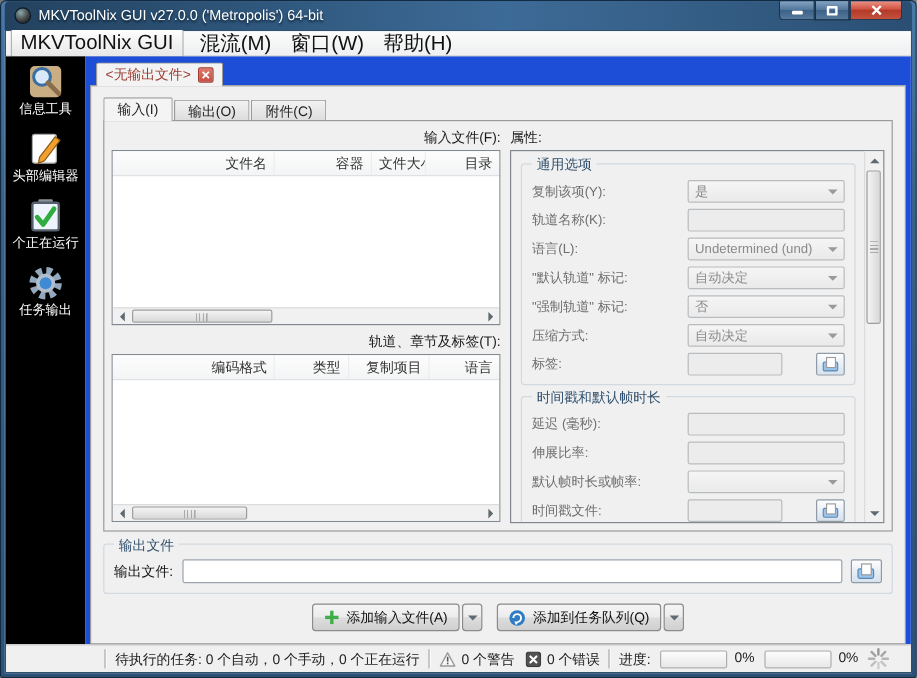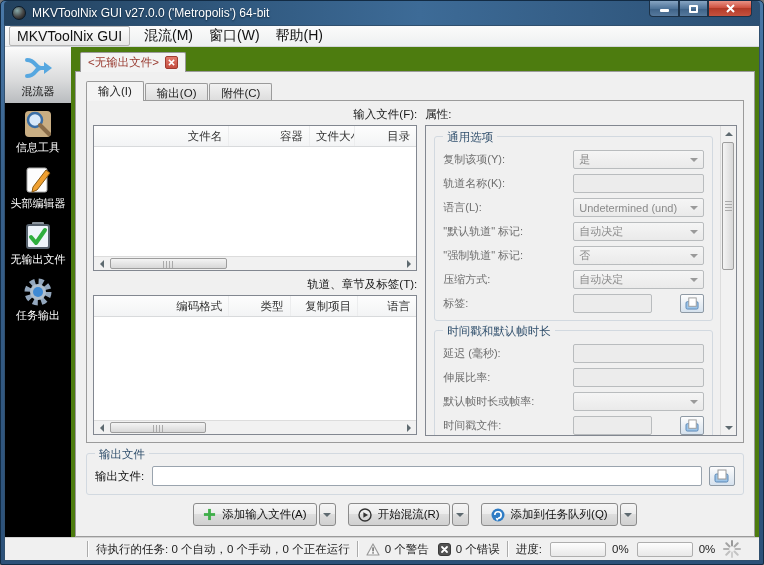--- a/index.html
+++ b/index.html
@@ -30,36 +30,36 @@
   .win-btn.close { width: 44px; background: linear-gradient(#e99285,#cf5140 45%,#b33a28 50%,#c4523f); border-radius: 0 0 4px 0; }
   .glyph-min { width: 9px; height: 3px; background: #fff; border-radius: 1px; margin-top: 4px; }
   .glyph-max { width: 9px; height: 8px; border: 2px solid #fff; border-radius: 1px; }
 
   .app-body { flex: 1; background: #f0f0f0; border: 1px solid #30506f;
     display: flex; flex-direction: column; min-height: 0; }
 
   
   .menubar { height: 21px; background: linear-gradient(#fbfbfb,#eef0f1);
     border-bottom: 1px solid #d3d6da; display: flex; align-items: center; padding: 0 4px; flex: 0 0 auto; }
-  .menu-item { font-size: 14px; color: #111; padding: 2px 8px; white-space: nowrap; }
+  .menu-item { font-size: 17px; color: #111; padding: 2px 8px; white-space: nowrap; }
   .menu-item.boxed { border: 1px solid #b3b3b3; border-radius: 2px;
     background: linear-gradient(#fefefe,#e7e7e7); margin-right: 6px; padding: 1px 7px; }
 
   
   .main-row { flex: 1; display: flex; min-height: 0; }
 
   
   .sidebar { width: 66px; background: #000; flex: 0 0 auto; display: flex; flex-direction: column; overflow: hidden; }
   .side-item { padding: 5px 1px 6px; text-align: center; color: #fff; cursor: default; }
   .side-item .s-icon { width: 32px; height: 32px; margin: 0 auto 1px; display: block; }
   .side-item .s-label { font-size: 11px; line-height: 12px; display: block; white-space: nowrap; }
   .side-item.selected { background: linear-gradient(#fbfbfb,#d9dadb 60%,#b9bcbf); color: #111; }
 
   
-  .content { flex: 1; display: flex; flex-direction: column; min-width: 0; background: #4d7c0f; padding: 3px 4px 0 4px; }
+  .content { flex: 1; display: flex; flex-direction: column; min-width: 0; background: #1d4ed8; padding: 3px 4px 0 4px; }
   .tabbar { height: 21px; display: flex; align-items: flex-end; padding-left: 5px; flex: 0 0 auto; }
   .doc-tab { display: flex; align-items: center; gap: 6px; height: 20px; padding: 0 7px;
     background: #f3f3f3; border: 1px solid #9b9b9b; border-bottom: none; border-radius: 2px 2px 0 0;
     margin-bottom: -1px; position: relative; z-index: 2; }
   .doc-tab .t-label { font-size: 11.5px; color: #993b30; }
   .tab-close { width: 13px; height: 13px; border-radius: 2px; border: 1px solid #a03b30;
     background: linear-gradient(#e07a6c,#c6four); background: linear-gradient(#e07a6c,#c64f42);
     display: flex; align-items: center; justify-content: center; }
 
   .outer-pane { flex: 1; border: 1px solid #9b9b9b; background: #f0f0f0;
@@ -187,28 +187,20 @@
     <div class="menubar">
       <span class="menu-item boxed">MKVToolNix GUI</span>
       <span class="menu-item">混流(M)</span>
       <span class="menu-item">窗口(W)</span>
       <span class="menu-item">帮助(H)</span>
     </div>
 
     <div class="main-row">
 
       <div class="sidebar">
-        <div class="side-item selected">
-          <svg class="s-icon" viewBox="0 0 32 32">
-            <path d="M5 8 C14 8 13 16 19 16 M5 24 C14 24 13 16 19 16" fill="none" stroke="#56a7e0" stroke-width="4" stroke-linecap="round"></path>
-            <path d="M18 16 h5" stroke="#56a7e0" stroke-width="4"></path>
-            <path d="M22 10 l8 6 -8 6 z" fill="#56a7e0"></path>
-          </svg>
-          <span class="s-label">混流器</span>
-        </div>
         <div class="side-item">
           <svg class="s-icon" viewBox="0 0 32 32">
             <rect x="3" y="3" width="26" height="26" rx="4" fill="#c9ae83"></rect>
             <circle cx="13" cy="12" r="7" fill="#d8e9fa" stroke="#3a6ea5" stroke-width="2.5"></circle>
             <line x1="18" y1="17" x2="27" y2="26" stroke="#8a6d4a" stroke-width="4" stroke-linecap="round"></line>
           </svg>
           <span class="s-label">信息工具</span>
         </div>
         <div class="side-item">
           <svg class="s-icon" viewBox="0 0 32 32">
@@ -216,21 +208,21 @@
             <path d="M11 23 L24 6 l4 3 -13 17 -5 2 z" fill="#f0a030" stroke="#8a5a10"></path>
           </svg>
           <span class="s-label">头部编辑器</span>
         </div>
         <div class="side-item">
           <svg class="s-icon" viewBox="0 0 32 32">
             <rect x="10" y="2" width="12" height="5" rx="1" fill="#8a939c"></rect>
             <rect x="5" y="5" width="22" height="23" rx="2" fill="#eef4fb" stroke="#55606c" stroke-width="2"></rect>
             <path d="M9 17 l5 6 9 -13" fill="none" stroke="#2fae3f" stroke-width="4" stroke-linecap="round" stroke-linejoin="round"></path>
           </svg>
-          <span class="s-label">无输出文件</span>
+          <span class="s-label">个正在运行</span>
         </div>
         <div class="side-item">
           <svg class="s-icon" viewBox="0 0 32 32">
             <circle cx="16" cy="16" r="10" fill="none" stroke="#93a7bd" stroke-width="7" stroke-dasharray="4.5 3.4"></circle>
             <circle cx="16" cy="16" r="8" fill="#aebecd"></circle>
             <circle cx="16" cy="16" r="5" fill="#3f8ad4"></circle>
           </svg>
           <span class="s-label">任务输出</span>
         </div>
       </div>
@@ -444,32 +436,20 @@
           </div>
 
           <div class="actions">
             <span class="split">
               <span class="abtn">
                 <svg width="13" height="13" viewBox="0 0 14 14">
                   <rect x="5.5" y="1" width="3" height="12" fill="#3fae49"></rect>
                     <rect x="1" y="5.5" width="12" height="3" fill="#3fae49"></rect>
                 </svg>
                 <span>添加输入文件(A)</span>
-              </span>
-              <span class="abtn abtn-arrow">
-                  <span class="tri-d"></span>
-                </span>
-            </span>
-            <span class="split">
-              <span class="abtn">
-                <svg width="14" height="14" viewBox="0 0 14 14">
-                  <circle cx="7" cy="7" r="6" fill="none" stroke="#333" stroke-width="1.4"></circle>
-                  <path d="M5.4 4.2 L10 7 5.4 9.8 z" fill="#333"></path>
-                </svg>
-                <span>开始混流(R)</span>
               </span>
               <span class="abtn abtn-arrow">
                   <span class="tri-d"></span>
                 </span>
             </span>
             <span class="split">
               <span class="abtn">
                 <svg width="14" height="14" viewBox="0 0 14 14">
                   <circle cx="7" cy="7" r="6.5" fill="#2f7cc4"></circle>
                   <path d="M3.8 7 a3.2 3.2 0 1 1 3.2 3.2" fill="none" stroke="#fff" stroke-width="1.6"></path>

